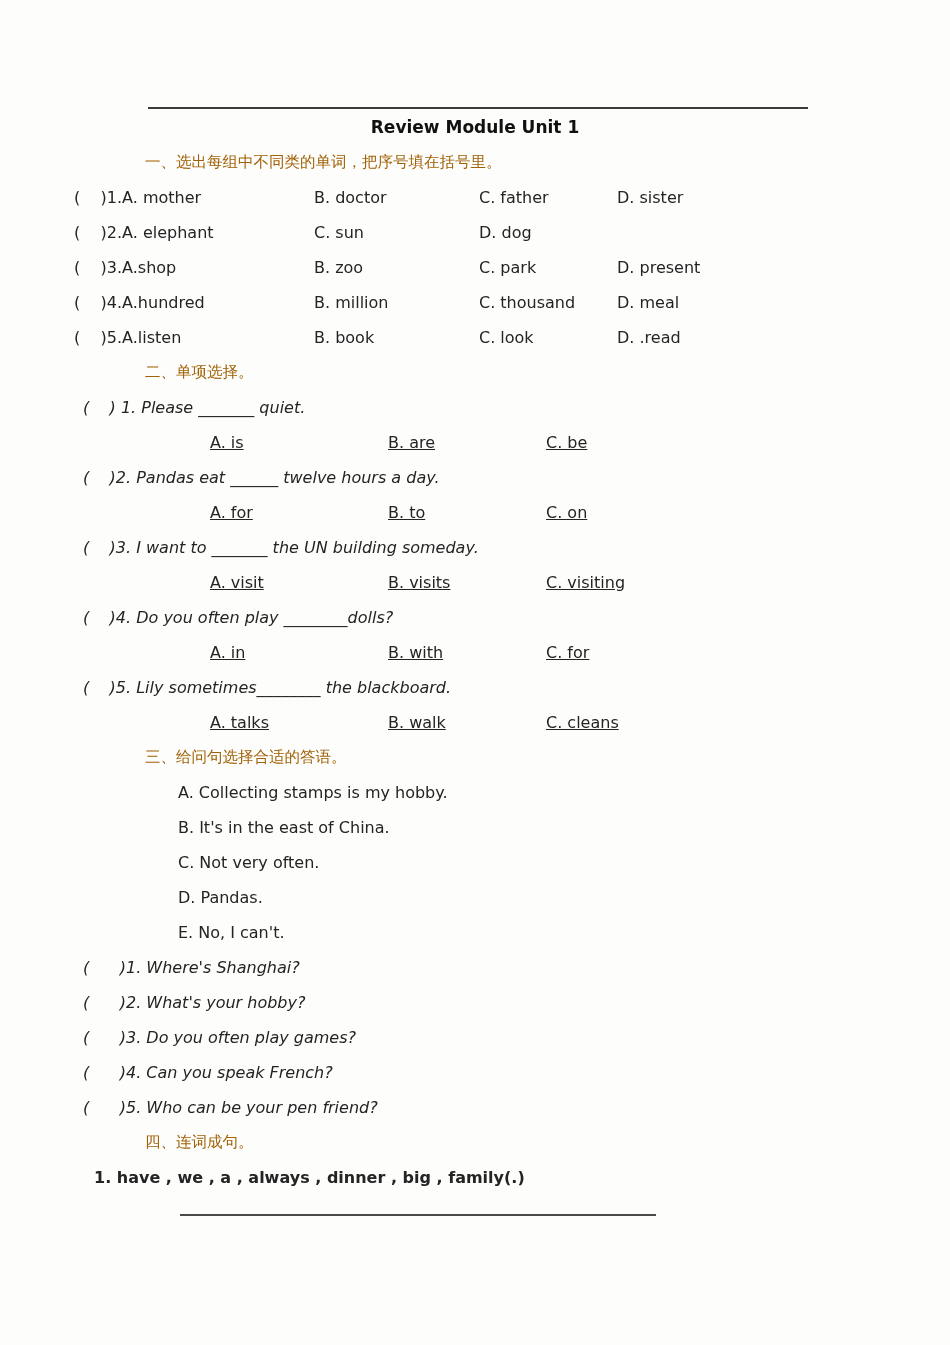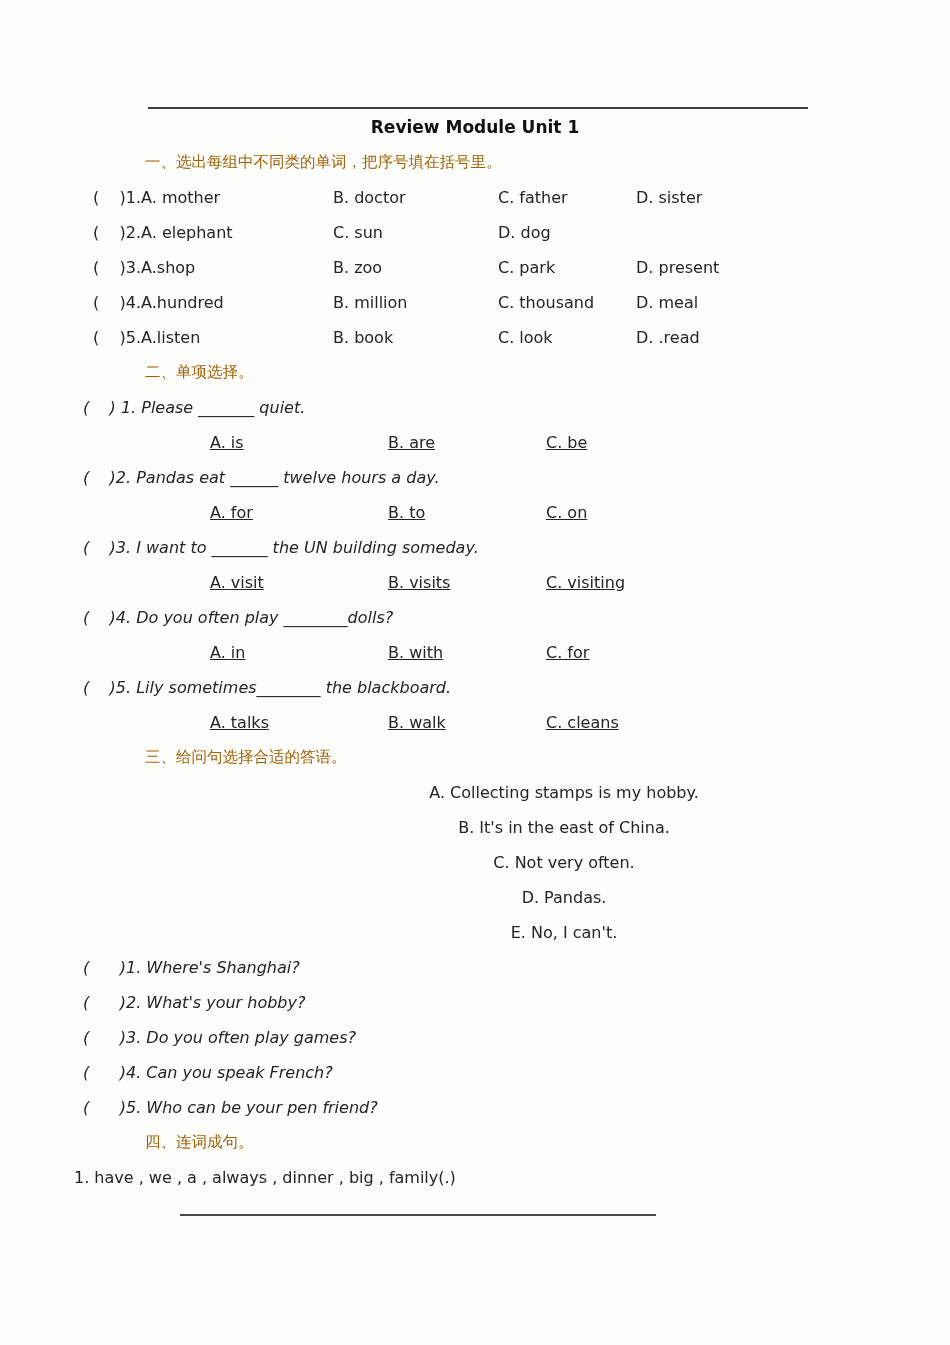--- a/index.html
+++ b/index.html
@@ -27,21 +27,21 @@
     color: #111;
   }
   .sec-heading {
     margin-left: 145px;
     line-height: 35px;
     font-size: 15.5px;
     color: #a16207;
     white-space: pre;
   }
   .row-s1 {
-    margin-left: 93px;
+    margin-left: 74px;
     display: grid;
     grid-template-columns: 240px 165px 138px auto;
     line-height: 35px;
   }
   .q-line {
     margin-left: 83px;
     line-height: 35px;
     white-space: pre;
     font-style: italic;
   }
@@ -49,26 +49,26 @@
     margin-left: 210px;
     display: grid;
     grid-template-columns: 178px 158px auto;
     line-height: 35px;
     text-decoration: underline;
   }
   .s3-line {
     margin-left: 178px;
     line-height: 35px;
     white-space: pre;
-    text-align: center;
   }
   .s4-item {
-    margin-left: 74px;
+    margin-left: 94px;
     line-height: 35px;
     white-space: pre;
+    font-weight: bold;
   }
   .answer-blank {
     margin: 18px 0 0 180px;
     width: 476px;
     height: 1px;
     border-bottom: 2px solid #4a4a4a;
   }
   .cell { white-space: pre; }
 </style>
 </head>

